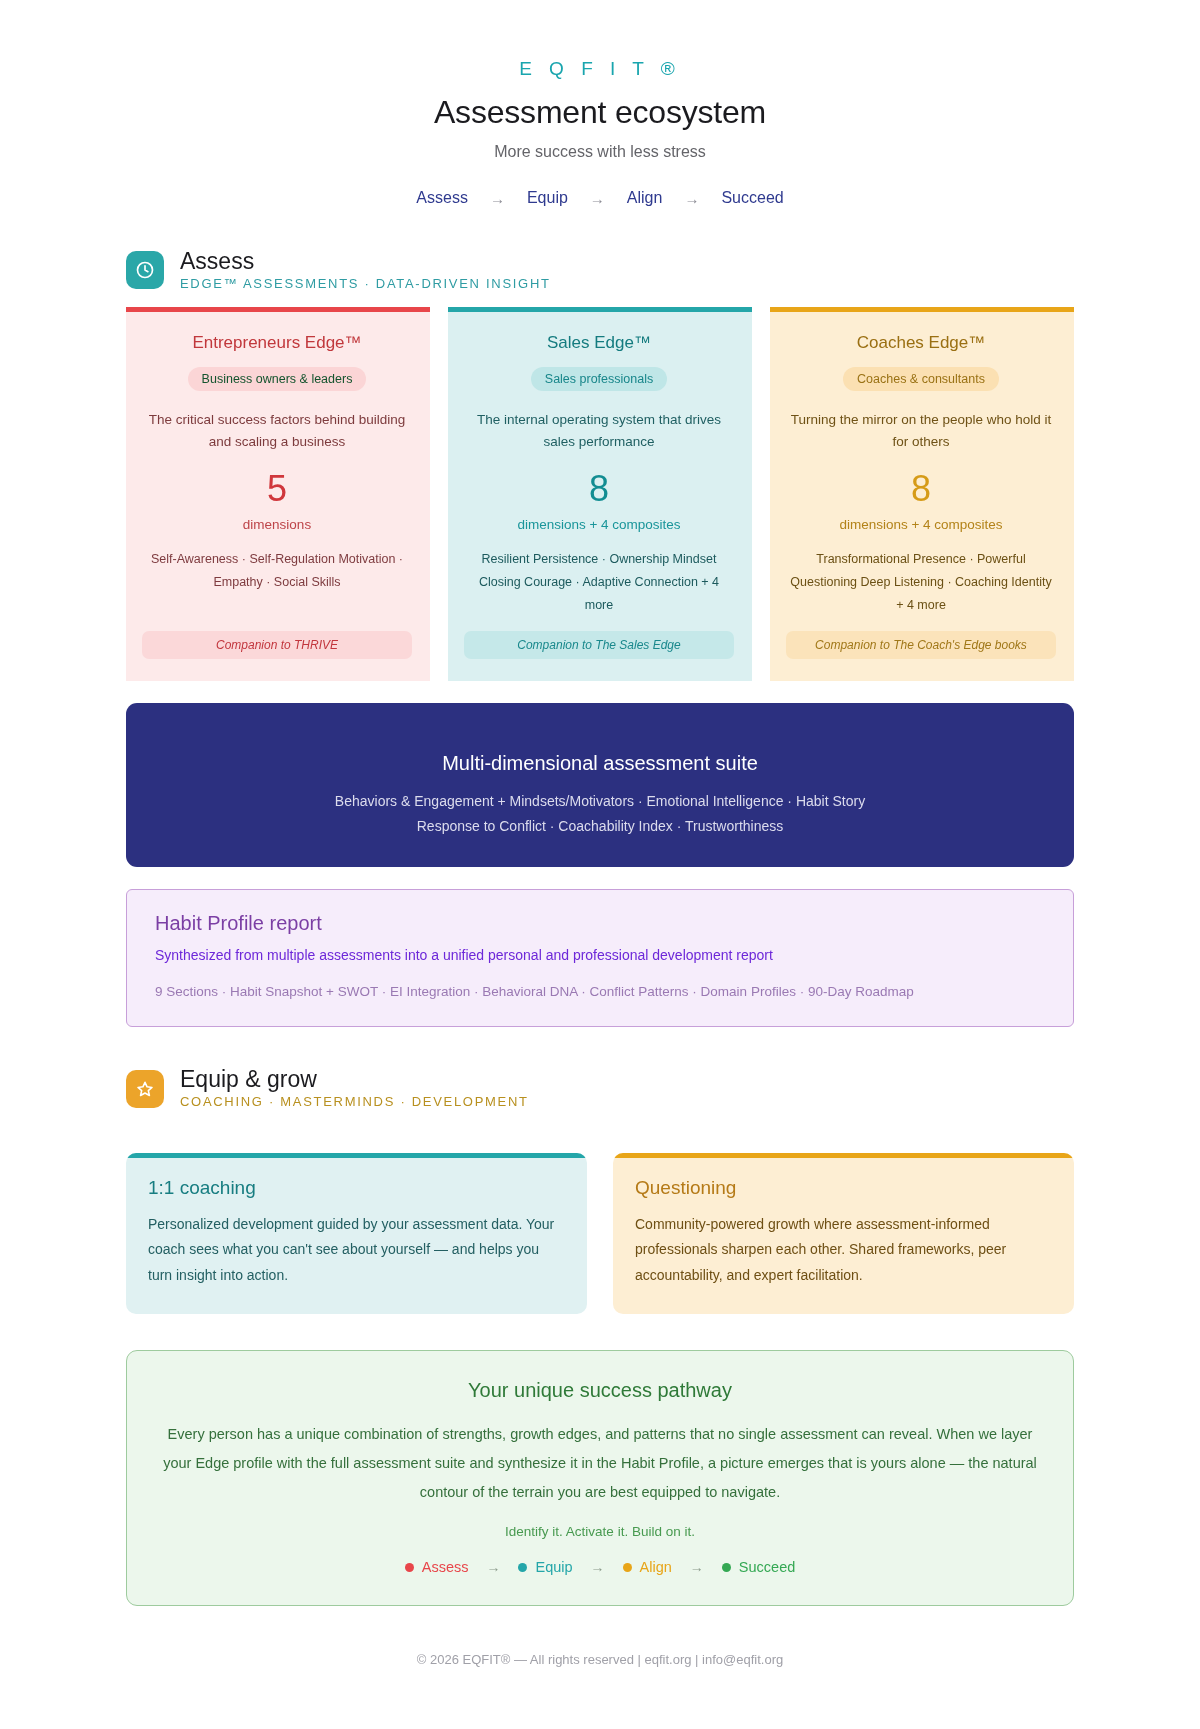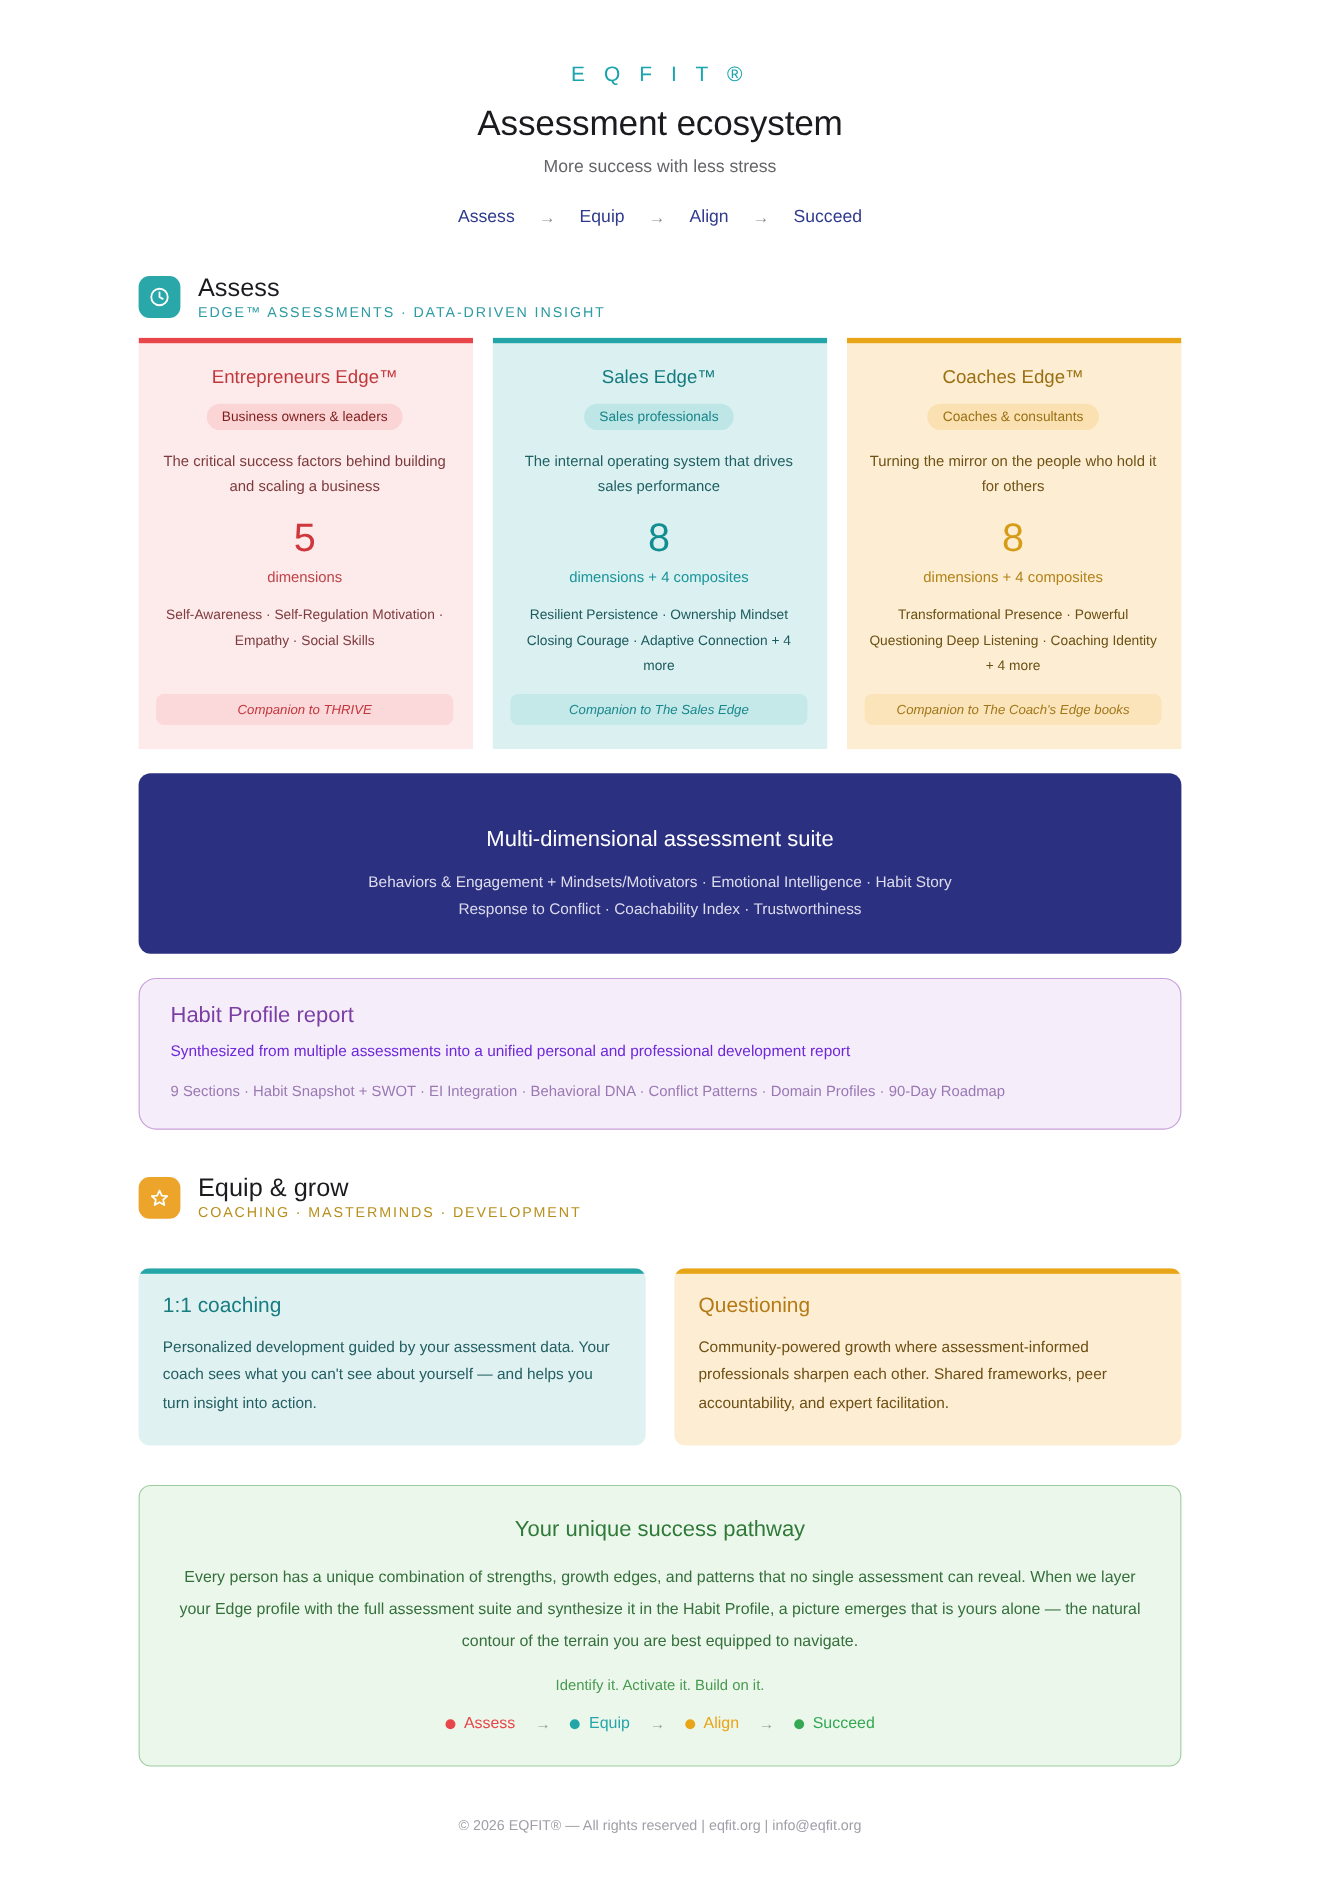--- a/index.html
+++ b/index.html
@@ -110,21 +110,21 @@
   .card.teal  .card-title { color: #147b7f; }
   .card.amber .card-title { color: #9a6f12; }
 
   .pill {
     display: inline-block;
     font-size: 12.5px;
     padding: 5px 14px;
     border-radius: 20px;
     margin: 0 auto 18px auto;
   }
-  .card.red   .pill { background: #fbd5d6; color: #7f1d1d; }
+  .card.red   .pill { background: #fbd5d6; color: #14532d; }
   .card.teal  .pill { background: #bfe6e7; color: #18868a; }
   .card.amber .pill { background: #fbe0b2; color: #9a7215; }
 
   .card-desc {
     font-size: 13.5px;
     line-height: 1.62;
     margin-bottom: 18px;
   }
   .card.red   .card-desc { color: #7d3b3d; }
   .card.teal  .card-desc { color: #1f5f62; }
@@ -170,21 +170,21 @@
     color: #ffffff;
     margin-bottom: 22px;
   }
   .suite-title { font-size: 20px; font-weight: 400; margin-bottom: 14px; margin-top: 23px; }
   .suite-line { font-size: 14px; line-height: 1.78; color: #dcdced; }
 
   
   .habit {
     background: #f6edfb;
     border: 1px solid #c79fd9;
-    border-radius: 16px;
+    border-radius: 6px;
     padding: 22px 28px 24px 28px;
     margin-bottom: 40px;
   }
   .habit-title { font-size: 20px; font-weight: 400; color: #7b3fa4; margin-bottom: 10px; }
   .habit-desc { font-size: 14px; color: #6d28d9; line-height: 1.5; margin-bottom: 16px; }
   .habit-meta { font-size: 13.5px; color: #9a79b3; line-height: 1.5; }
 
   
   .eq-cards {
     display: grid;

